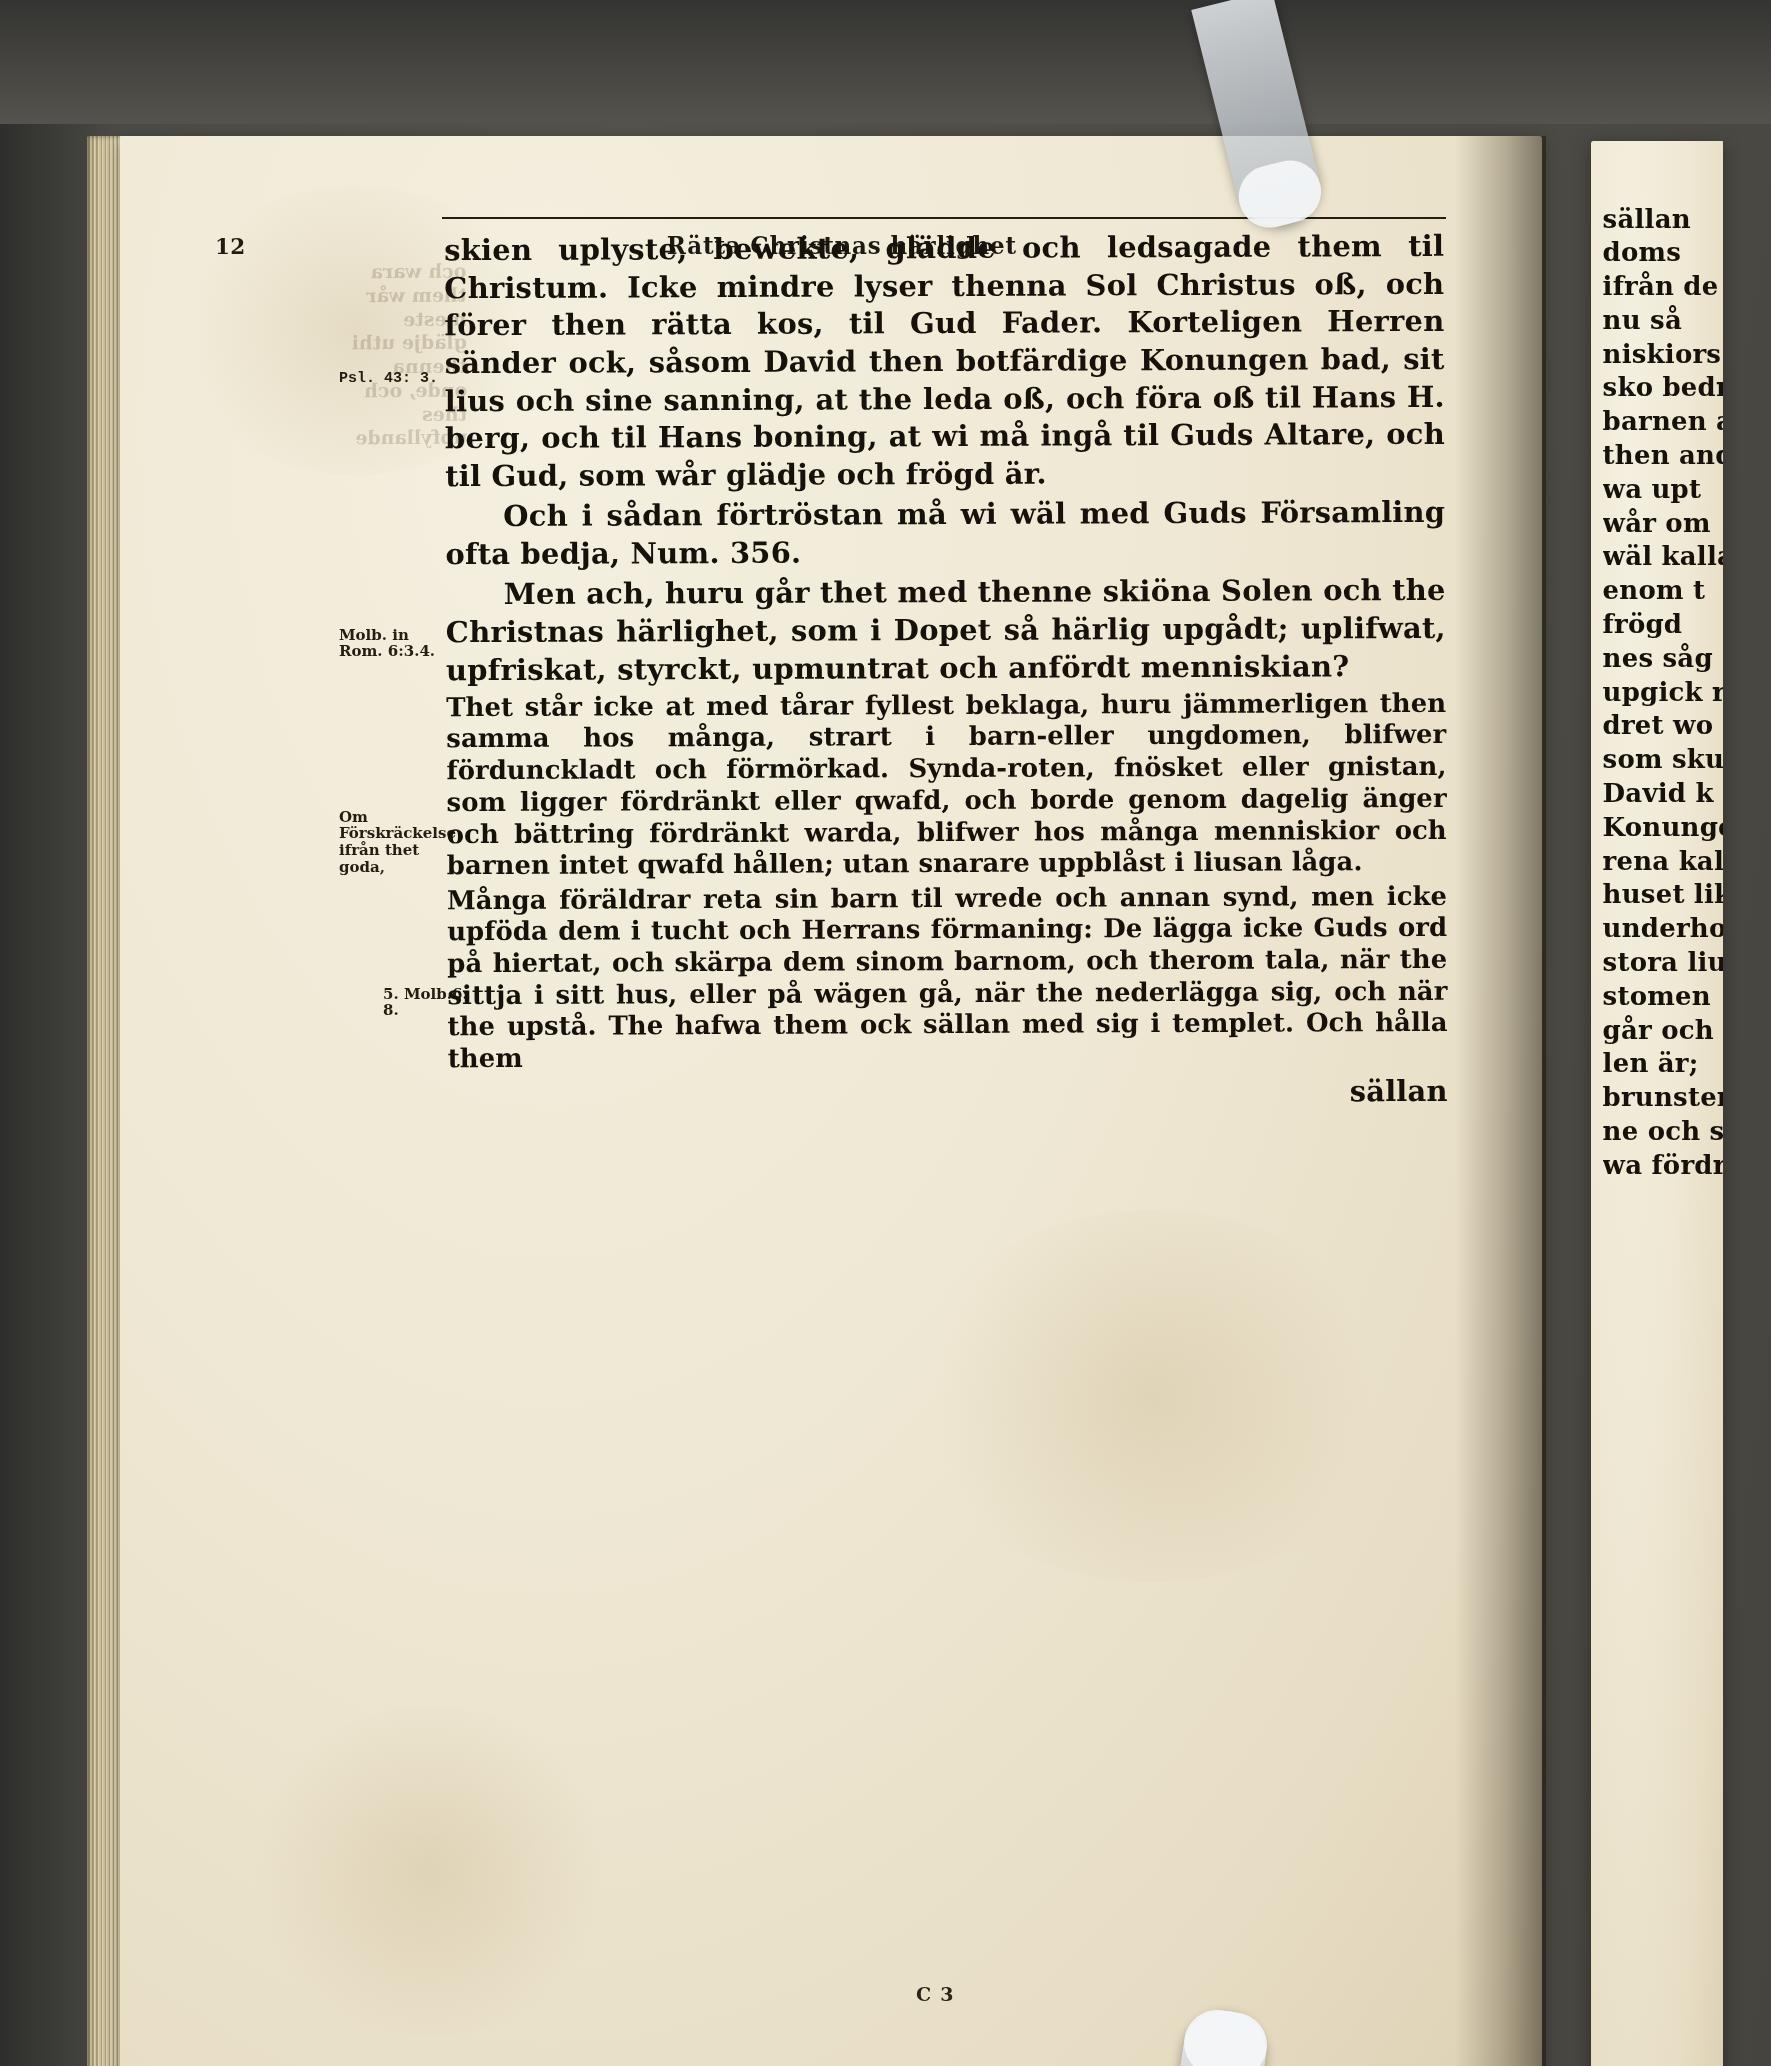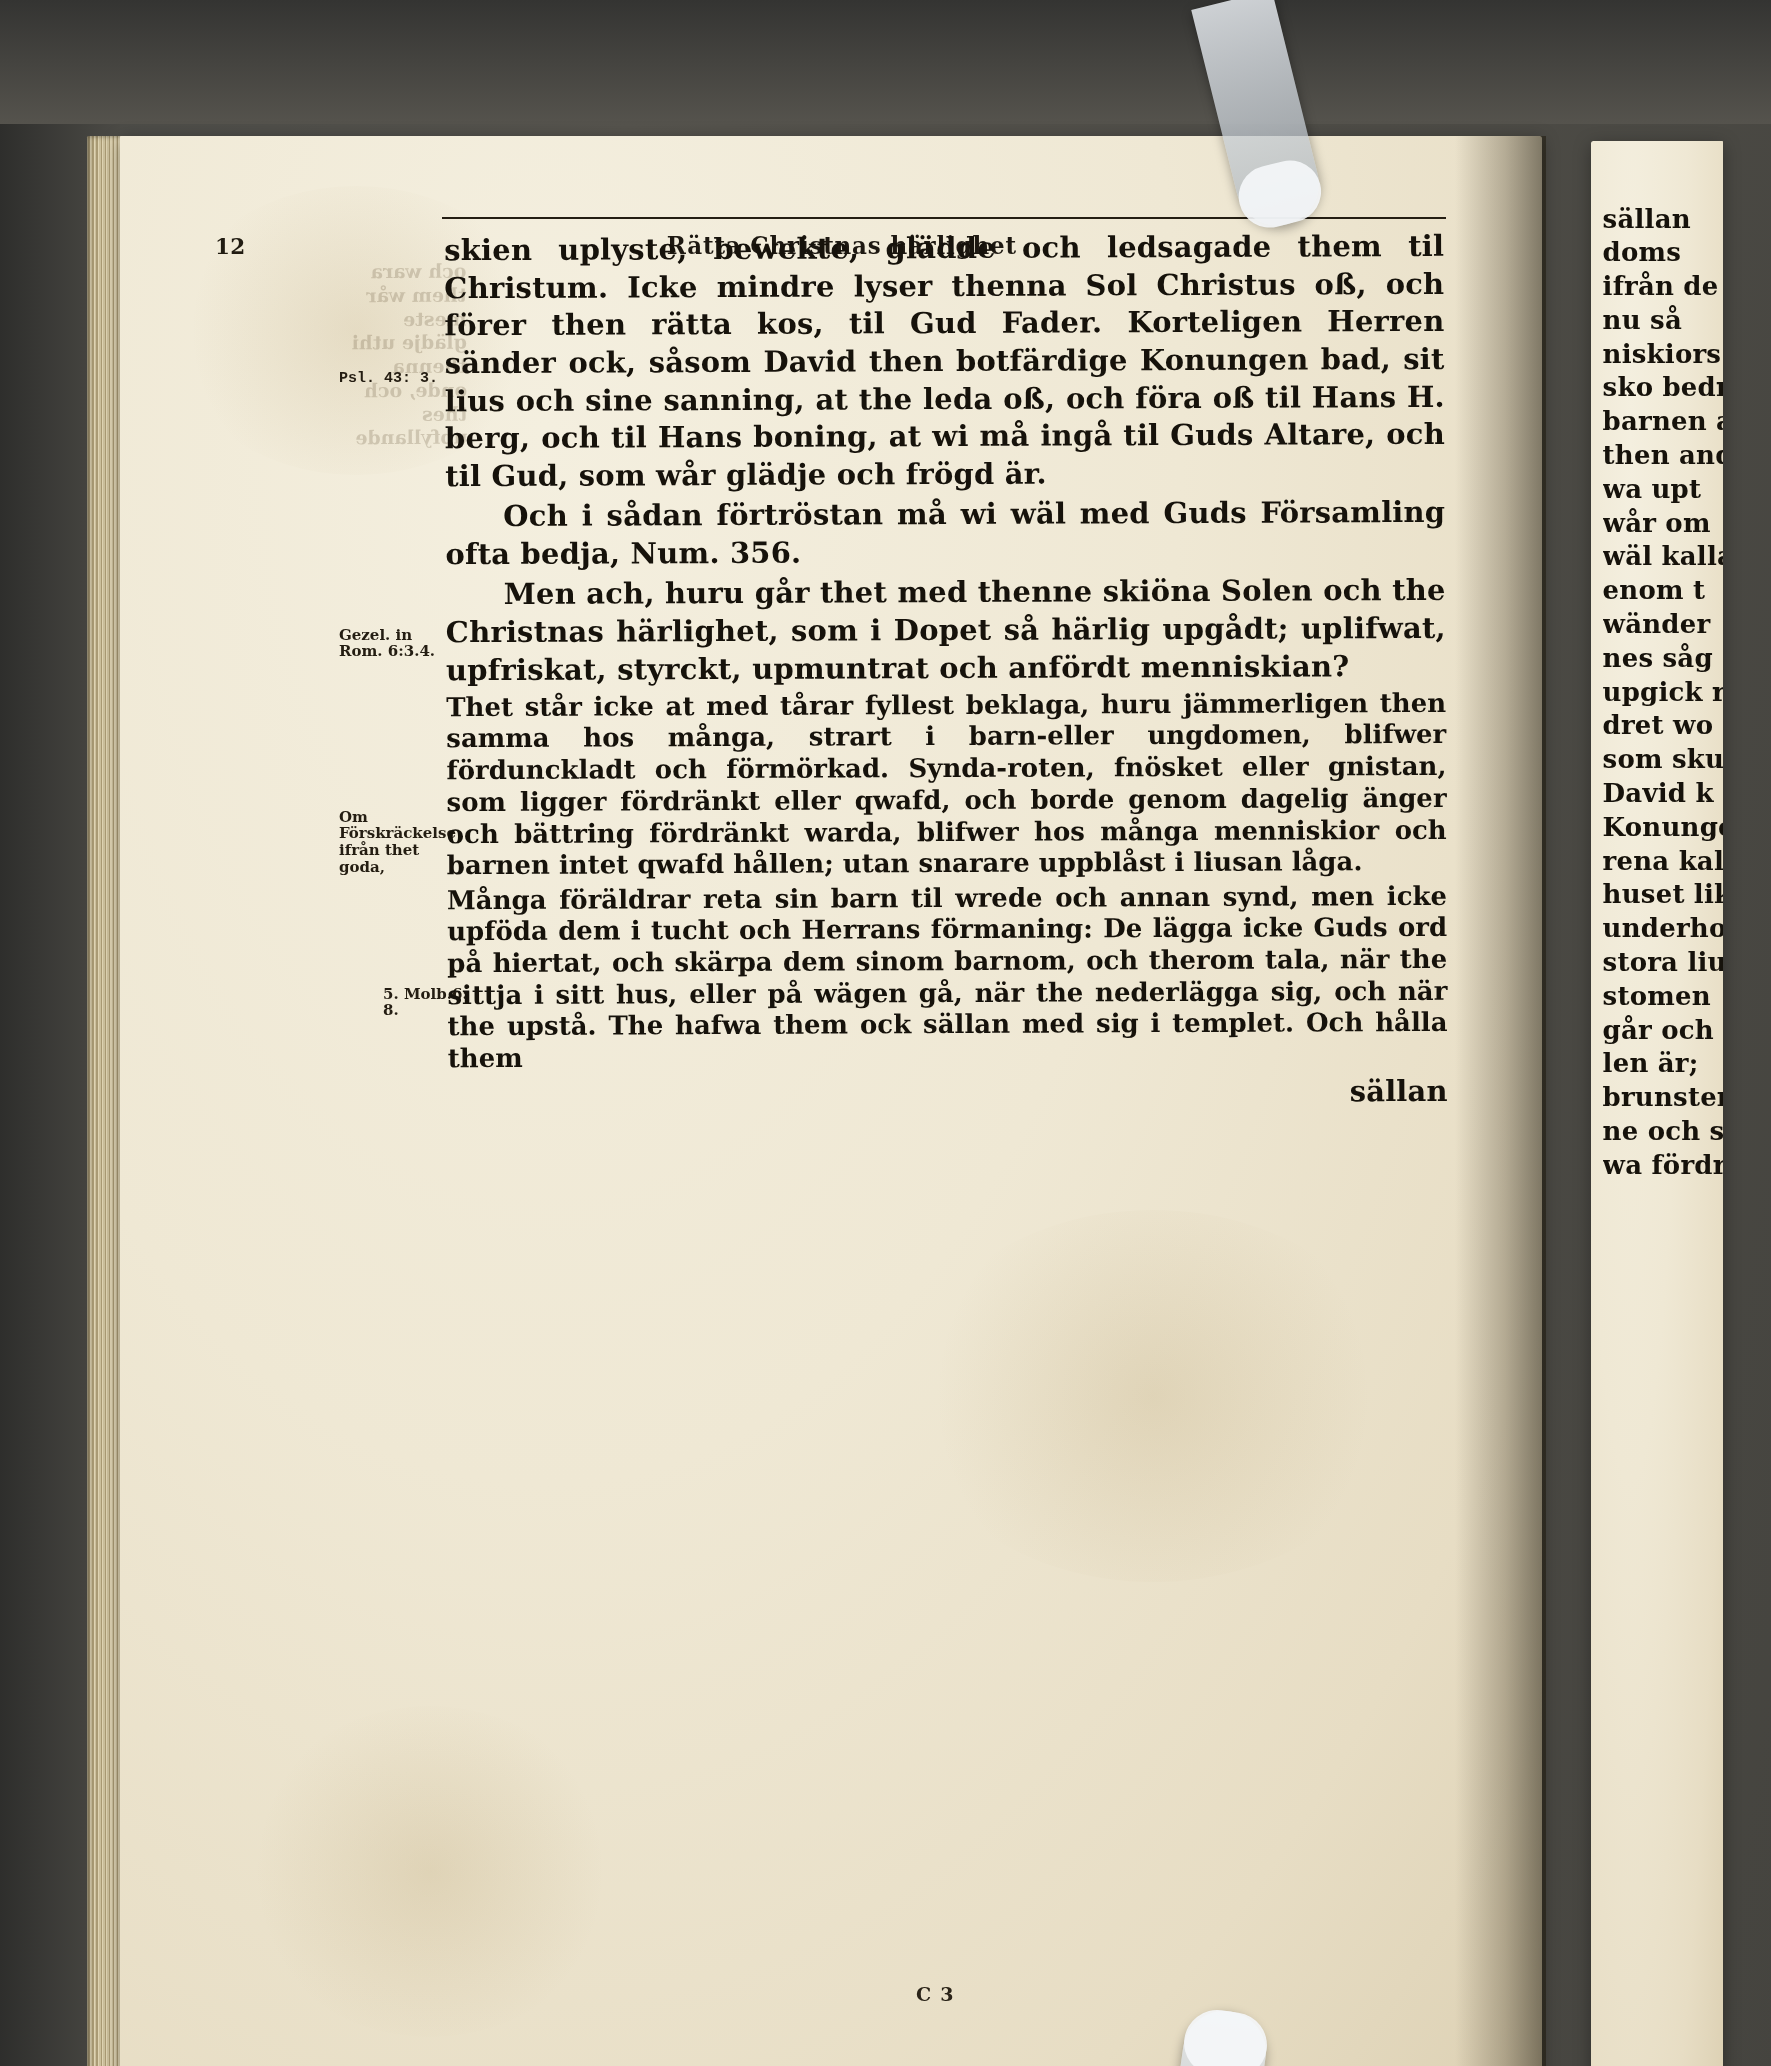--- a/index.html
+++ b/index.html
@@ -272,21 +272,21 @@
       </div>
 
       <div class="running-head">
         <span class="folio">12</span>
         <span class="head-title">Rätta Christnas härlighet</span>
       </div>
       <div class="rule"></div>
 
       <div class="margin-notes">
         <div class="mnote" style="top:141px;font-family:Liberation Mono, monospace;">Psl. 43: 3.</div>
-        <div class="mnote" style="top:397px;">Gezel. in Rom. 6:3.4.</div>
+        <div class="mnote" style="top:397px;">Molb. in Rom. 6:3.4.</div>
         <div class="mnote" style="top:579px;">Om Förskräckelse ifrån thet goda,</div>
         <div class="mnote" style="top:756px;margin-left:44px;">5. Molb.6: 8.</div>
       </div>
 
       <div class="textblock">
         <p>skien uplyste, bewekte, glädde och ledsagade them til Christum.     Icke mindre lyser thenna Sol Christus oß, och förer then rätta kos, til Gud Fader.       Korteligen Herren sänder ock, såsom David then botfärdige Konungen bad, sit lius och sine sanning, at the leda oß, och föra oß til Hans H. berg, och til Hans boning, at wi må ingå til Guds Altare, och til Gud, som wår glädje och frögd är.</p>
         <p class="indent">Och i sådan förtröstan må wi wäl med Guds Församling ofta bedja,  Num. 356.</p>
         <p class="indent">Men ach, huru går thet med thenne skiöna Solen och the Christnas härlighet, som i Dopet så härlig upgådt; uplifwat, upfriskat, styrckt, upmuntrat och anfördt menniskian?</p>
         <p class="small">Thet står icke at med tårar fyllest beklaga, huru jämmerligen then samma hos många, strart i barn-eller ungdomen, blifwer fördunckladt och förmörkad. Synda-roten, fnösket eller gnistan, som ligger fördränkt eller qwafd, och borde genom dagelig änger och bättring fördränkt warda, blifwer hos många menniskior och barnen intet qwafd hållen; utan snarare uppblåst i liusan låga.</p>
         <p class="small">Många föräldrar reta sin barn til wrede och annan synd, men icke upföda dem i tucht och Herrans förmaning: De lägga icke Guds ord på hiertat, och skärpa dem sinom barnom, och therom tala, när the sittja i sitt hus, eller på wägen gå, när the nederlägga sig, och när the upstå. The hafwa them ock sällan med sig i templet.     Och hålla them</p>
@@ -305,21 +305,21 @@
           <div>ifrån de</div>
           <div>nu så</div>
           <div>niskiors</div>
           <div>sko bedrö</div>
           <div>barnen a</div>
           <div>then and</div>
           <div>wa upt</div>
           <div>wår om</div>
           <div>wäl kalla</div>
           <div>enom t</div>
-          <div>wänder</div>
+          <div>frögd</div>
           <div class="it">nes såg</div>
           <div>upgick r</div>
           <div>dret wo</div>
           <div>som skull</div>
           <div class="it">David k</div>
           <div>Konungen</div>
           <div>rena kalla</div>
           <div>huset likn</div>
           <div>underhof</div>
           <div>stora lius</div>

